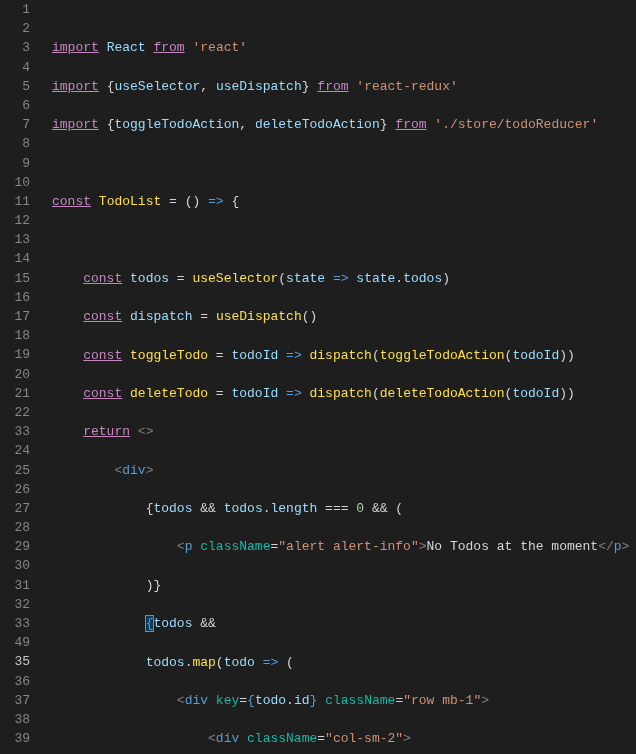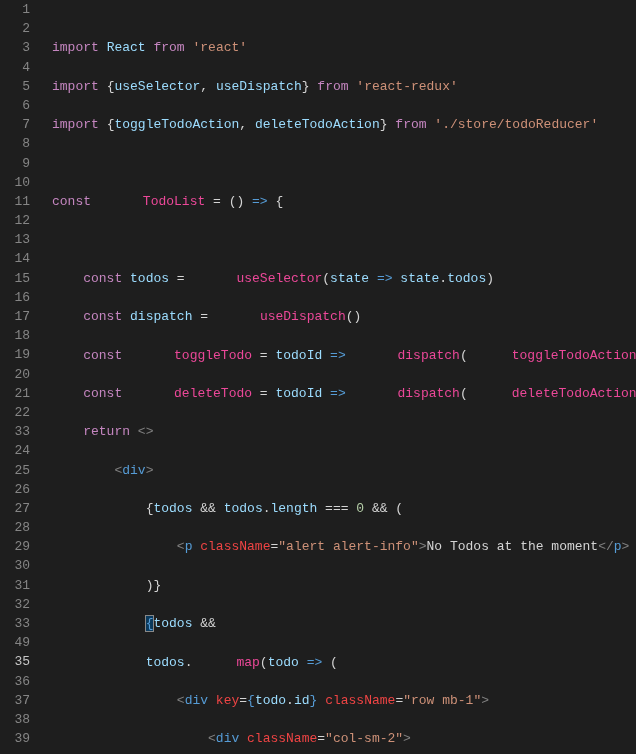--- a/index.html
+++ b/index.html
@@ -33,30 +33,30 @@
   .gutter .ln.active { color: #c6c6c6; }
   .code {
     flex: 1;
     padding: 0 4px 0 10px;
     white-space: pre;
     position: relative;
   }
   .line { display:block; height:19.2px; }
 
   
-  .kw   { color: #c586c0; }       
+  .kw   { color: #c586c0; text-decoration: underline; }       
   .var  { color: #9cdcfe; }       
-  .fn   { color: #ec4899; margin-left: 44px; }       
+  .fn   { color: #fde047; }       
   .str  { color: #ce9178; }       
   .num  { color: #b5cea8; }       
   .op   { color: #d4d4d4; }       
   .arrow{ color: #569cd6; }       
   .tag  { color: #569cd6; }       
   .brk  { color: #808080; }       
-  .attr { color: #ef4444; }       
+  .attr { color: #14b8a6; }       
   .txt  { color: #d4d4d4; }
   .braceH{ color: #569cd6; background:#0b3a5d; border:1px solid #888; margin:-1px; }
 </style>
 </head>
 <body>
 
 <div class="editor">
   <div class="gutter">
       <span class="ln">1</span>
       <span class="ln">2</span>

